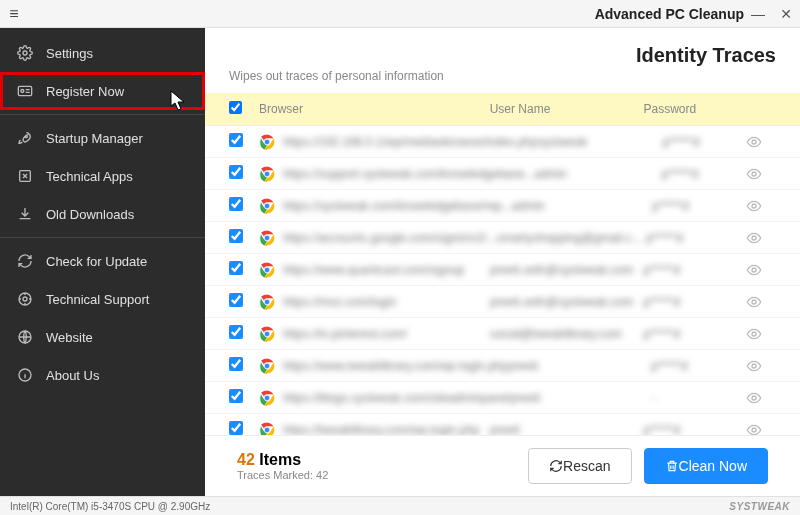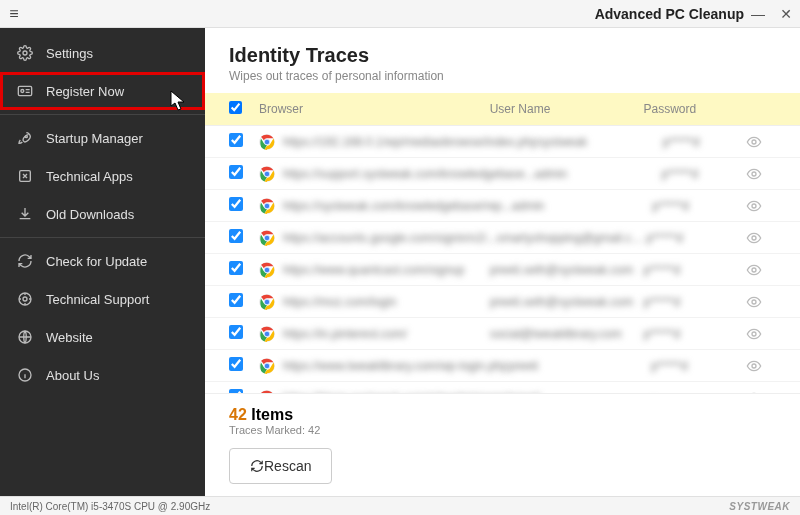--- a/index.html
+++ b/index.html
@@ -10,36 +10,36 @@
   .winbtn { width: 28px; text-align: center; font-size: 14px; color: #555; cursor: pointer; }
   .app { display: flex; height: 468px; }
   .sidebar { width: 205px; background: #2c2c2c; color: #e0e0e0; display: flex; flex-direction: column; padding-top: 6px; }
   .side-item { display: flex; align-items: center; gap: 12px; padding: 10px 16px; cursor: pointer; font-size: 13px; }
   .side-item .icon { width: 18px; height: 18px; display: flex; align-items: center; justify-content: center; color: #bbb; }
   .side-sep { border: none; border-top: 1px solid #444; margin: 4px 0; }
   .highlight { outline: 3px solid #e20000; outline-offset: -3px; }
   .cursor { position: absolute; left: 170px; top: 90px; pointer-events: none; }
   .main { flex: 1; background: #fff; display: flex; flex-direction: column; }
   .main-header { padding: 16px 24px 10px 24px; }
-  .main-header h1 { font-size: 20px; font-weight: 600; color: #222; }
+  .main-header h1 { font-size: 20px; font-weight: 600; color: #222; text-align: right; }
   .main-header p { font-size: 12px; color: #888; margin-top: 2px; }
   .table-head { display: flex; align-items: center; padding: 8px 24px; font-size: 12px; color: #888; border-bottom: 1px solid #eee; background: #fef9c3; }
   .col-chk { width: 30px; }
   .col-browser { flex: 1.8; }
   .col-user { flex: 1.2; }
   .col-pass { flex: 0.8; }
   .col-eye { width: 30px; }
   .rows { overflow-y: auto; }
   .row { display: flex; align-items: center; padding: 7px 24px; border-bottom: 1px solid #f2f2f2; font-size: 12px; }
   .row input[type=checkbox] { accent-color: #1a8cff; width: 14px; height: 14px; }
   .browser-cell { display: flex; align-items: center; gap: 8px; }
   .blur { filter: blur(3px); color: #777; white-space: nowrap; overflow: hidden; text-overflow: ellipsis; }
   .eye { color: #bbb; cursor: pointer; text-align: center; }
   .chrome-icon { width: 16px; height: 16px; }
-  .footer { padding: 12px 24px; border-top: 1px solid #eee; display: flex; align-items: flex-start; gap: 12px; flex-direction: column; }
+  .footer { padding: 12px 32px; border-top: 1px solid #eee; display: flex; align-items: center; gap: 12px; }
   .footer-left { flex: 1; }
   .footer-left .count { font-size: 16px; font-weight: 600; }
   .footer-left .count .num { color: #d97706; }
   .footer-left .sub { font-size: 11px; color: #888; }
   .btn { display: flex; align-items: center; padding: 9px 20px; border-radius: 4px; font-size: 14px; cursor: pointer; border: 1px solid #ccc; background: #fff; color: #333; }
   .btn-primary { background: #1a8cff; border-color: #1a8cff; color: #fff; }
   .statusbar { height: 19px; background: #f5f5f5; border-top: 1px solid #e0e0e0; display: flex; align-items: center; padding: 0 10px; font-size: 10px; color: #666; }
   .statusbar .brand { margin-left: auto; font-style: italic; font-weight: 700; color: #999; letter-spacing: 0.5px; }
   svg { display: block; }
 </style>
@@ -402,20 +402,28 @@
         <div class="sub">Traces Marked: 42</div>
       </div>
       <button class="btn">
         <span>
             <svg viewBox="0 0 24 24" width="14" height="14" fill="none" stroke="currentColor" stroke-width="2">
               <path d="M3 12a9 9 0 0 1 15-6.7L21 8M21 3v5h-5M21 12a9 9 0 0 1-15 6.7L3 16M3 21v-5h5"></path>
             </svg>
           </span>
         <span>Rescan</span>
       </button>
+      <button class="btn btn-primary">
+        <span>
+            <svg viewBox="0 0 24 24" width="14" height="14" fill="none" stroke="currentColor" stroke-width="2">
+              <path d="M4 7h16M9 7V4h6v3M6 7l1 13h10l1-13M10 11v6M14 11v6"></path>
+            </svg>
+          </span>
+        <span>Clean Now</span>
+      </button>
     </div>
   </div>
 </div>
 
 <div class="statusbar">
   <span>Intel(R) Core(TM) i5-3470S CPU @ 2.90GHz</span>
   <span class="brand">SYSTWEAK</span>
 </div>
 
 <svg class="cursor" width="18" height="22">

